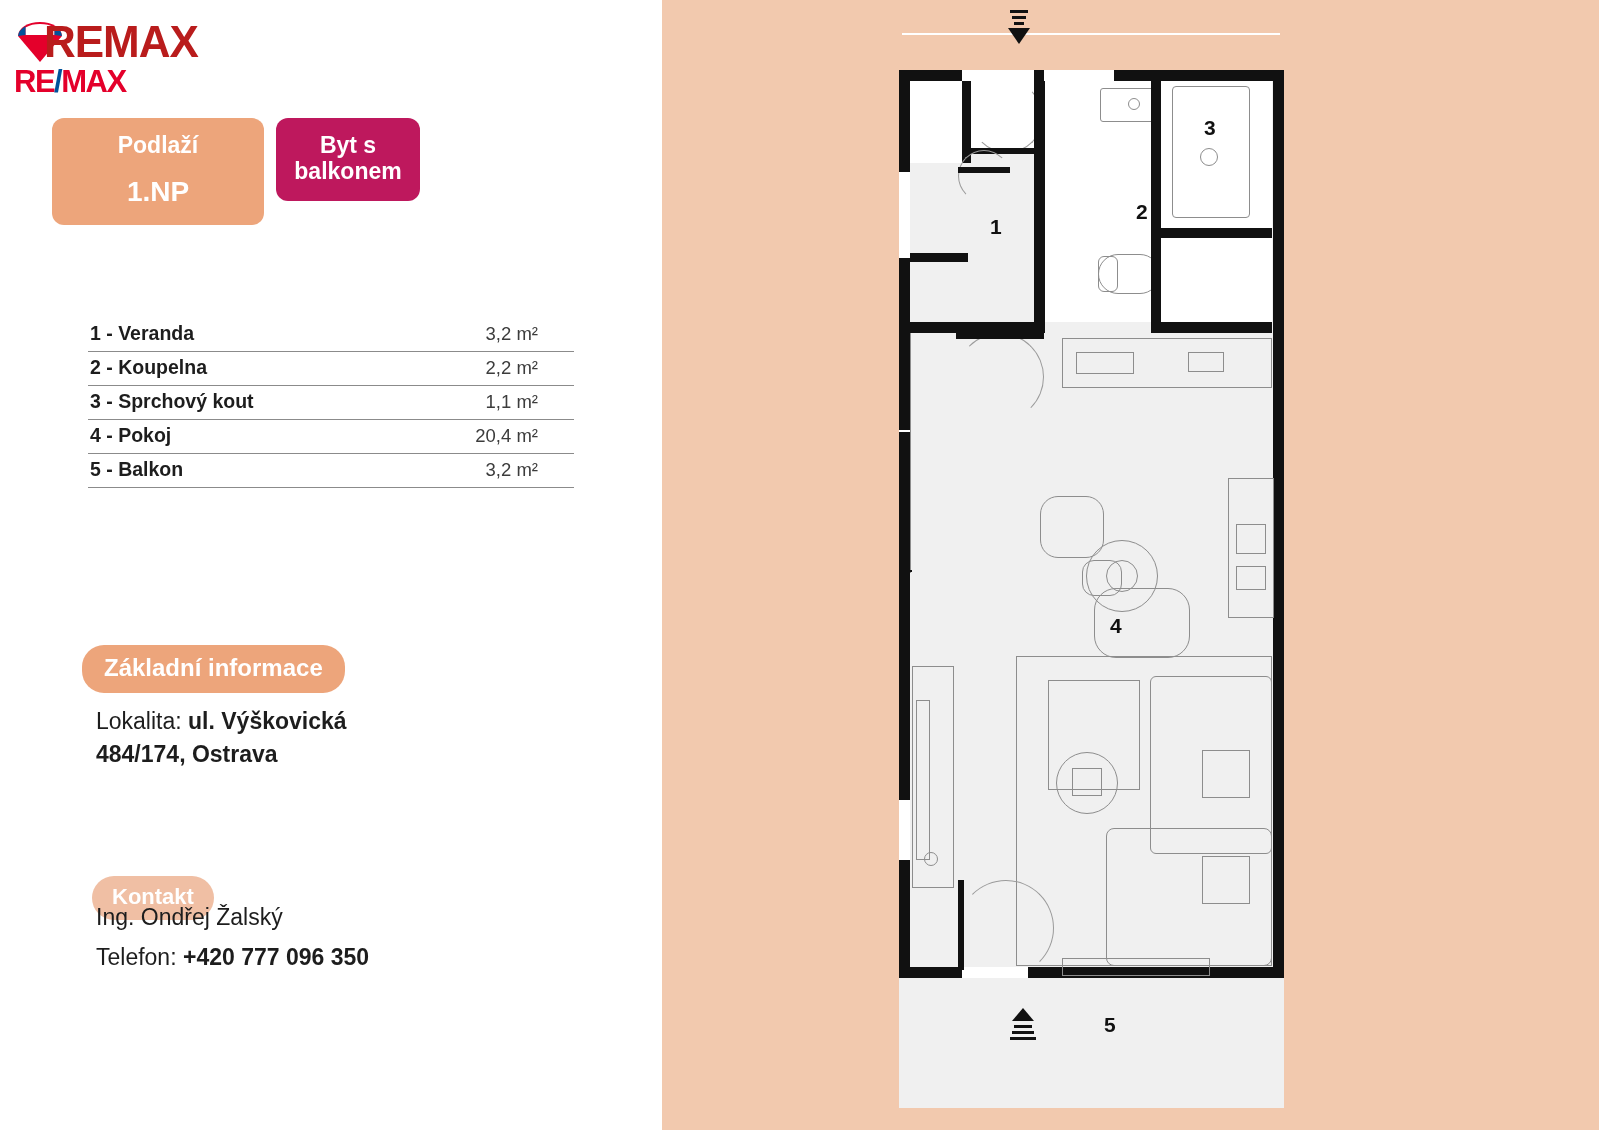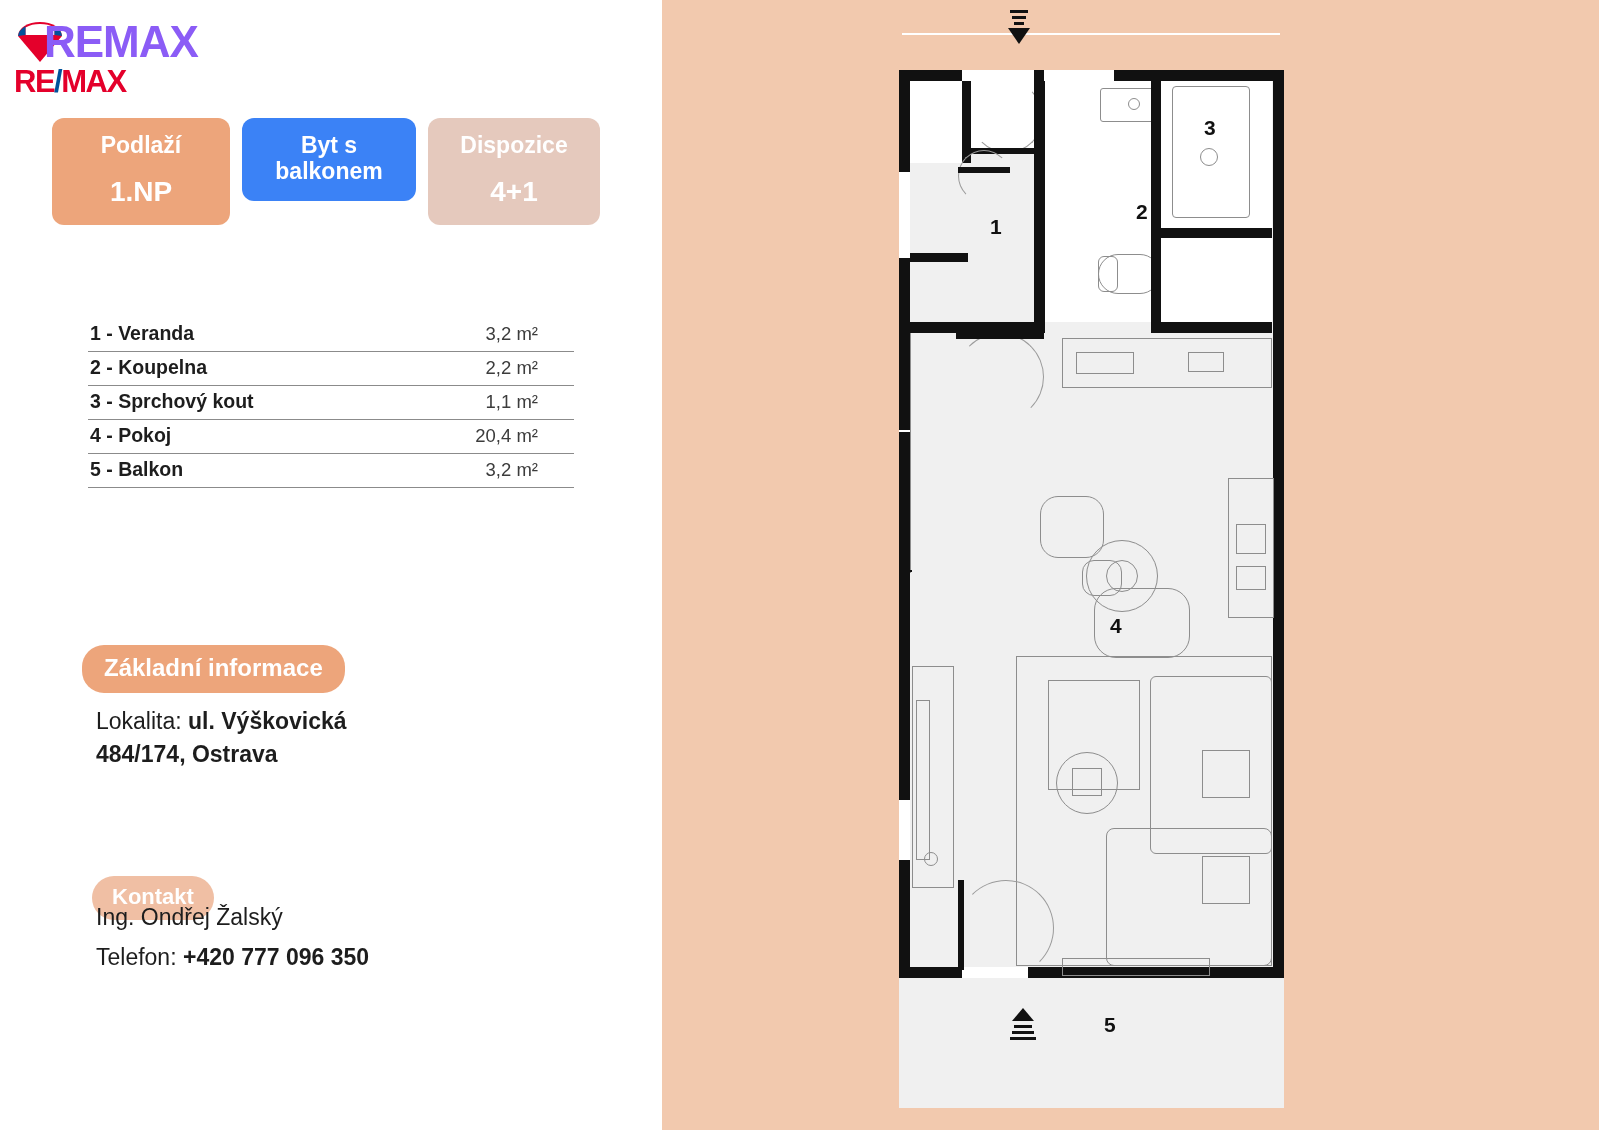--- a/index.html
+++ b/index.html
@@ -34,21 +34,21 @@
     width: 260px;
     height: 100px;
   }
   .logo-top {
     position: absolute;
     left: 36px;
     top: 0px;
     font-size: 44px;
     font-weight: bold;
     letter-spacing: -1px;
-    color: #8b5cf6;
+    color: #b91c1c;
     line-height: 1;
   }
   .logo-balloon {
     position: absolute;
     left: 8px;
     top: 2px;
     width: 48px;
     height: 42px;
   }
   .logo-bottom {
@@ -83,22 +83,22 @@
     font-size: 23px;
     font-weight: bold;
     display: block;
   }
   .badge .b-value {
     font-size: 28px;
     font-weight: bold;
     display: block;
     margin-top: 18px;
   }
-  .badge-1 { background: #eda57b; width: 178px; }
-  .badge-2 { background: #3b82f6; width: 174px; }
+  .badge-1 { background: #eda57b; width: 212px; }
+  .badge-2 { background: #be185d; width: 144px; }
   .badge-2 .b-title { font-size: 23px; }
   .badge-3 { background: #e5c9bd; width: 172px; }
 
   
   .legend {
     position: absolute;
     left: 88px;
     top: 318px;
     width: 486px;
   }
@@ -294,24 +294,20 @@
     </div>
 
     <div class="badges">
       <div class="badge badge-1">
         <span class="b-title">Podlaží</span>
         <span class="b-value">1.NP</span>
       </div>
       <div class="badge badge-2">
         <span class="b-title">Byt s balkonem</span>
       </div>
-      <div class="badge badge-3">
-        <span class="b-title">Dispozice</span>
-        <span class="b-value">4+1</span>
-      </div>
     </div>
 
     <div class="legend">
       <div class="legend-row">
         <span class="legend-name">1 - Veranda</span>
         <span class="legend-area">3,2 m²</span>
       </div>
       <div class="legend-row">
         <span class="legend-name">2 - Koupelna</span>
         <span class="legend-area">2,2 m²</span>

